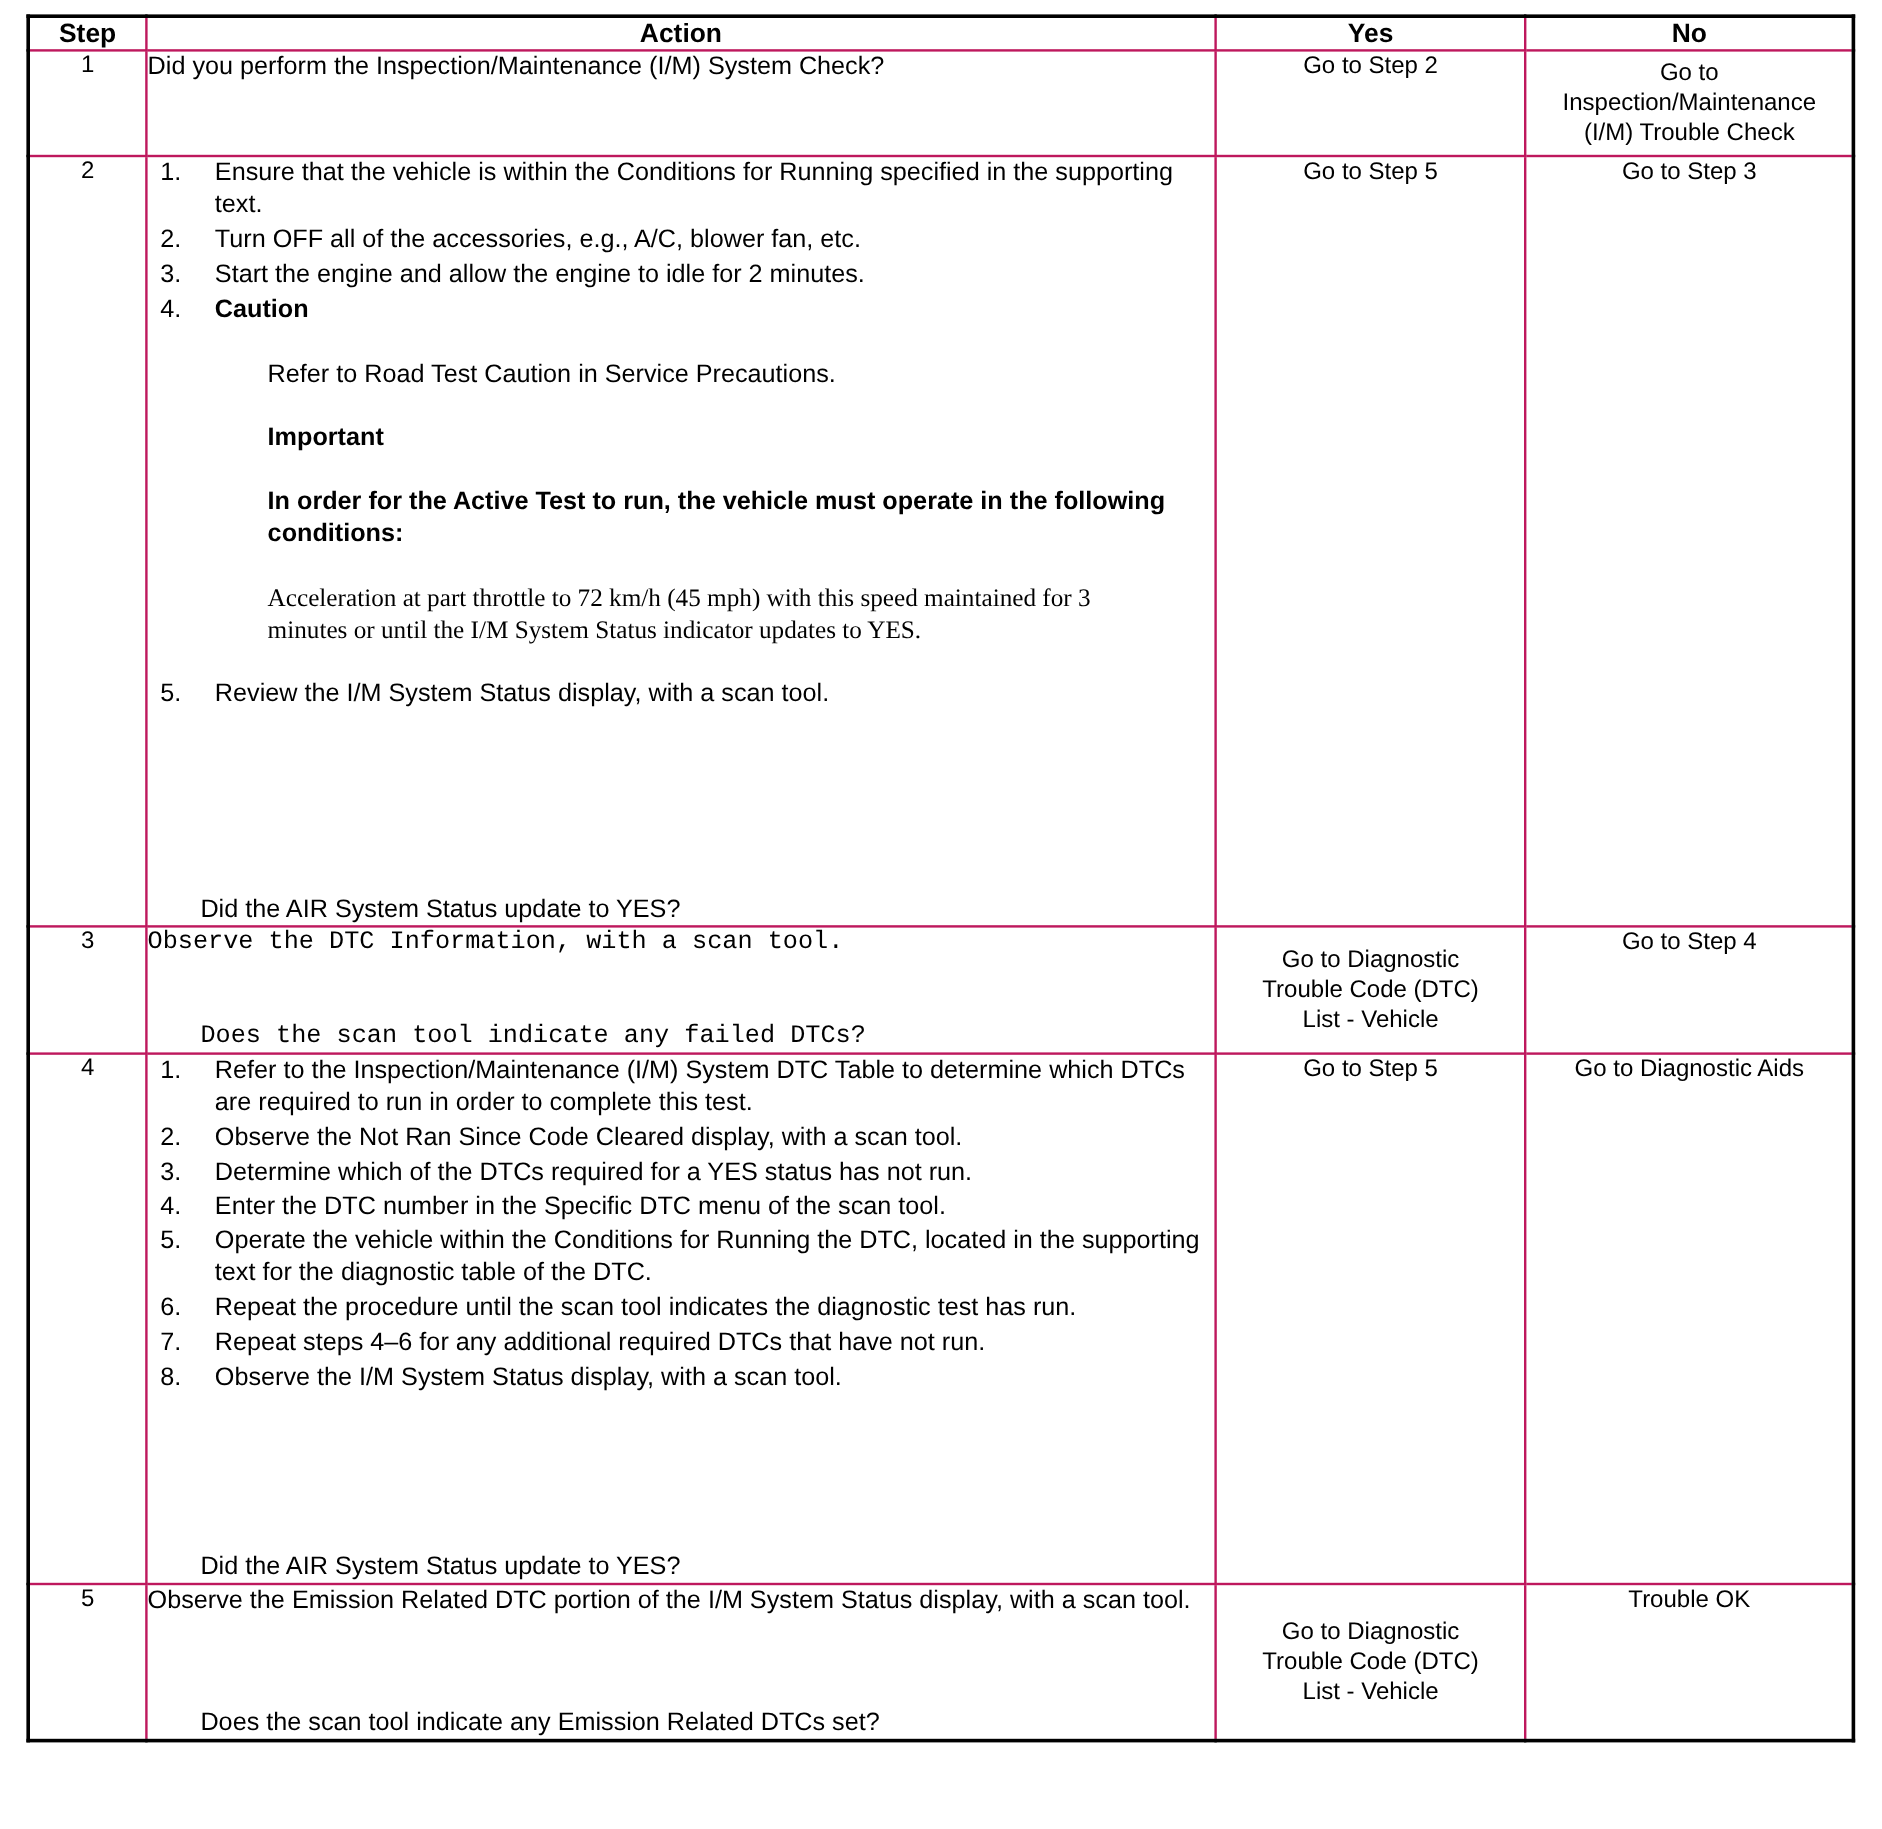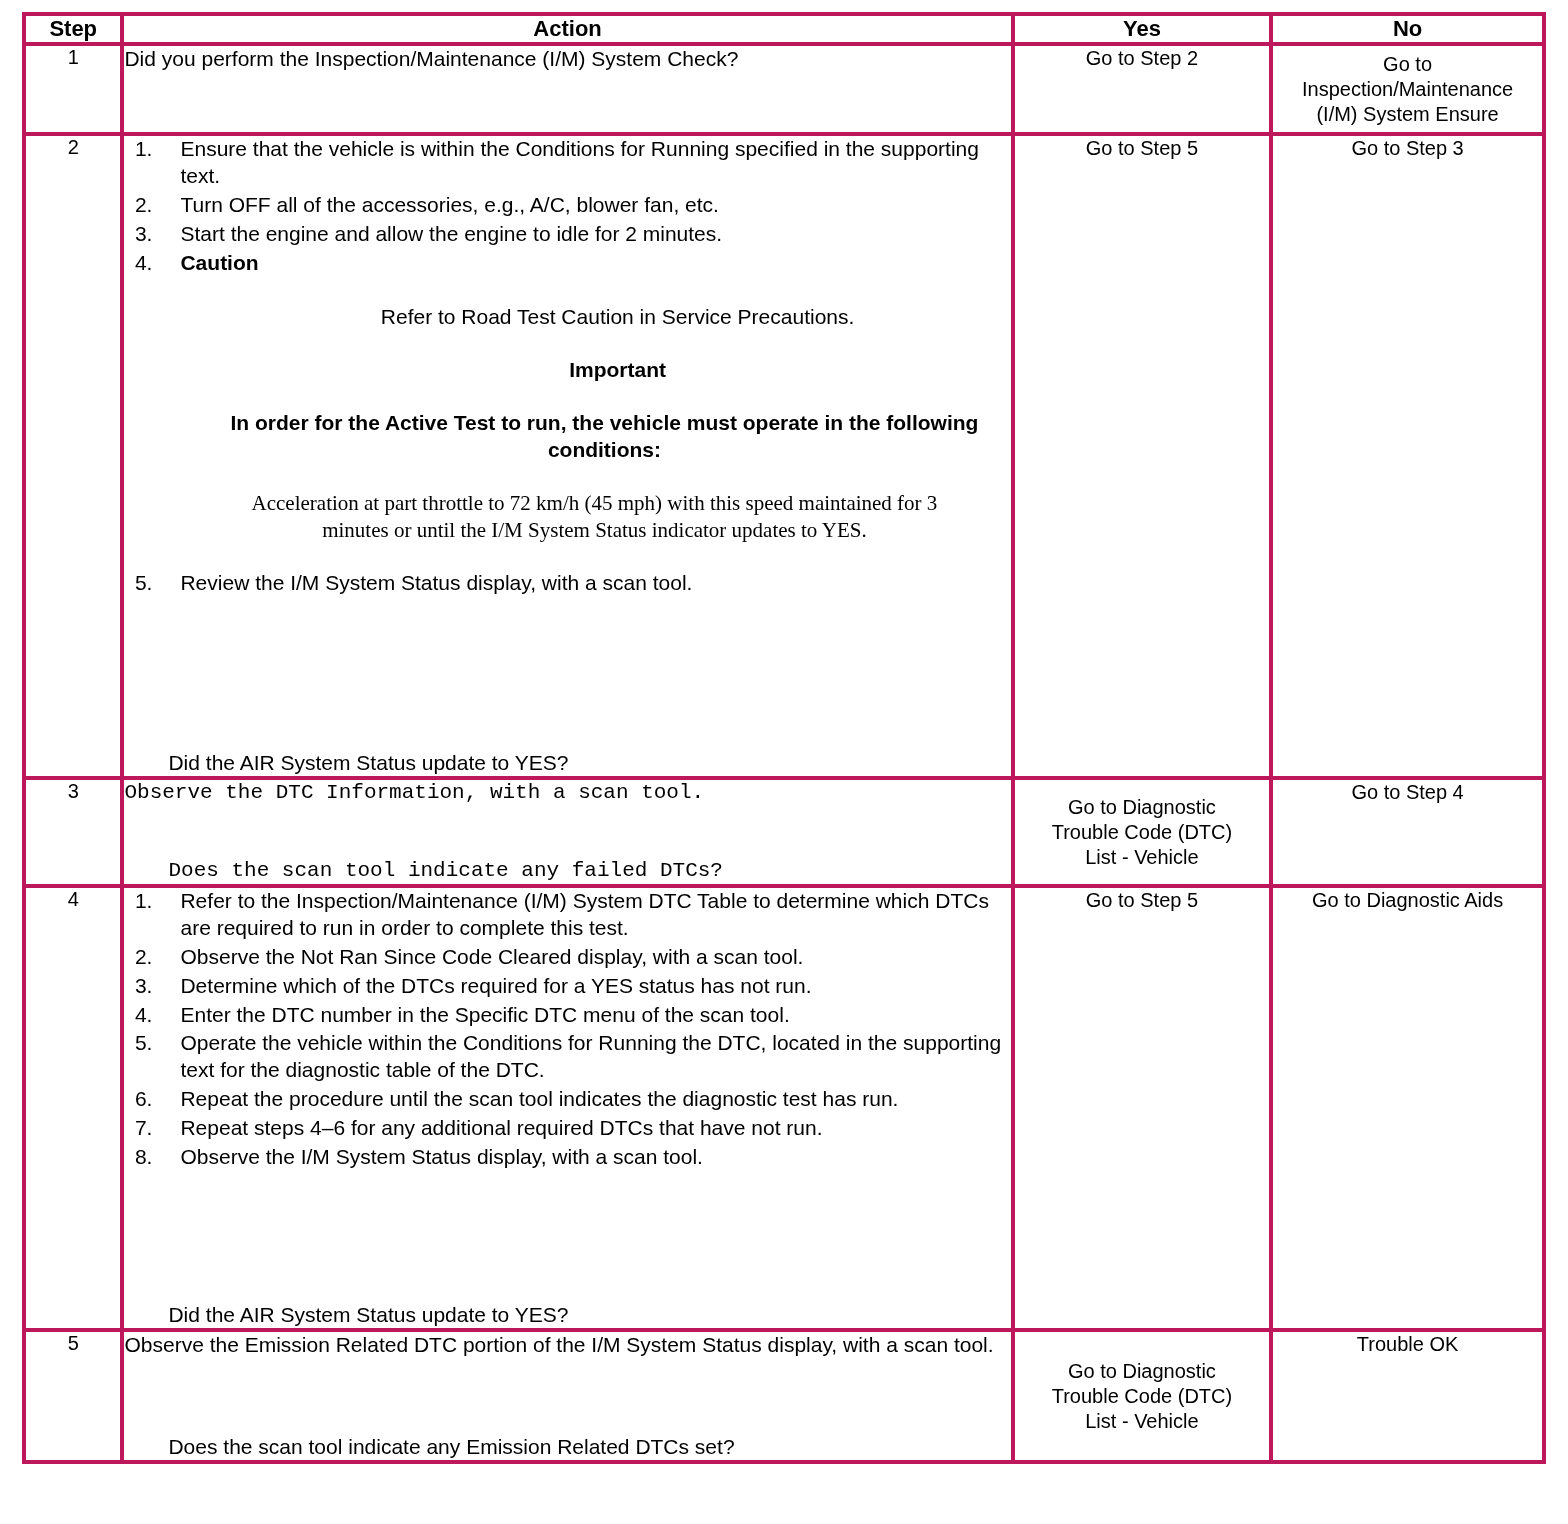--- a/index.html
+++ b/index.html
@@ -18,21 +18,21 @@
     box-sizing: border-box;
     padding: 12px 18px 10px 22px;
   }
   table.diag {
     border-collapse: collapse;
     width: 1524px;
     table-layout: fixed;
     border: 3px solid #000;
   }
   table.diag td, table.diag th {
-    border: 4px solid #be185d;
+    border: 2px solid #be185d;
     vertical-align: top;
     padding: 0;
   }
   col.c-step { width: 96px; }
   col.c-action { width: 868px; }
   col.c-yes { width: 252px; }
   col.c-no { width: 266px; }
 
   thead th {
     text-align: center;
@@ -83,21 +83,20 @@
     min-width: 56px;
     text-align: right;
     padding-right: 28px;
     box-sizing: border-box;
   }
   ol.steps li .txt {
     flex: 1;
   }
   .indent {
     padding-left: 100px;
-    text-align: center;
   }
   .bold { font-weight: bold; }
   .row-inner {
     display: flex;
     flex-direction: column;
     height: 100%;
     justify-content: space-between;
   }
   .bottomq {
     margin-top: auto;
@@ -129,21 +128,21 @@
         <td class="step">1</td>
         <td class="action" style="height:86px;">
           <div class="q">Did you perform the Inspection/Maintenance (I/M) System Check?</div>
         </td>
         <td class="yn">
           <div>Go to Step 2</div>
         </td>
         <td class="yn mid">
           <div>Go to</div>
           <div>Inspection/Maintenance</div>
-          <div>(I/M) System Ensure</div>
+          <div>(I/M) Trouble Check</div>
         </td>
       </tr>
 
       <tr>
         <td class="step">2</td>
         <td class="action" style="height:640px;">
           <div class="row-inner">
             <div>
               <ol class="steps">
                 <li>

